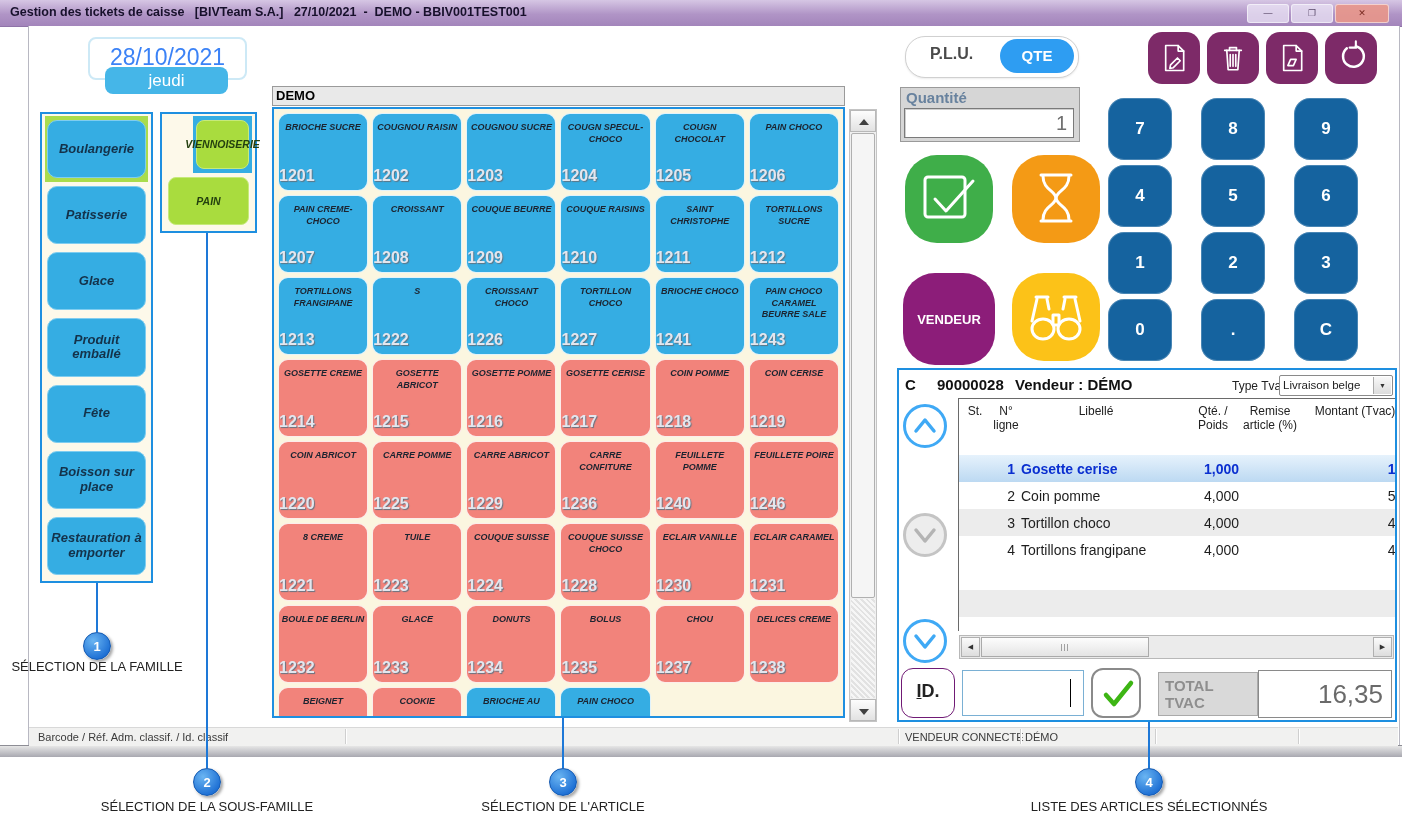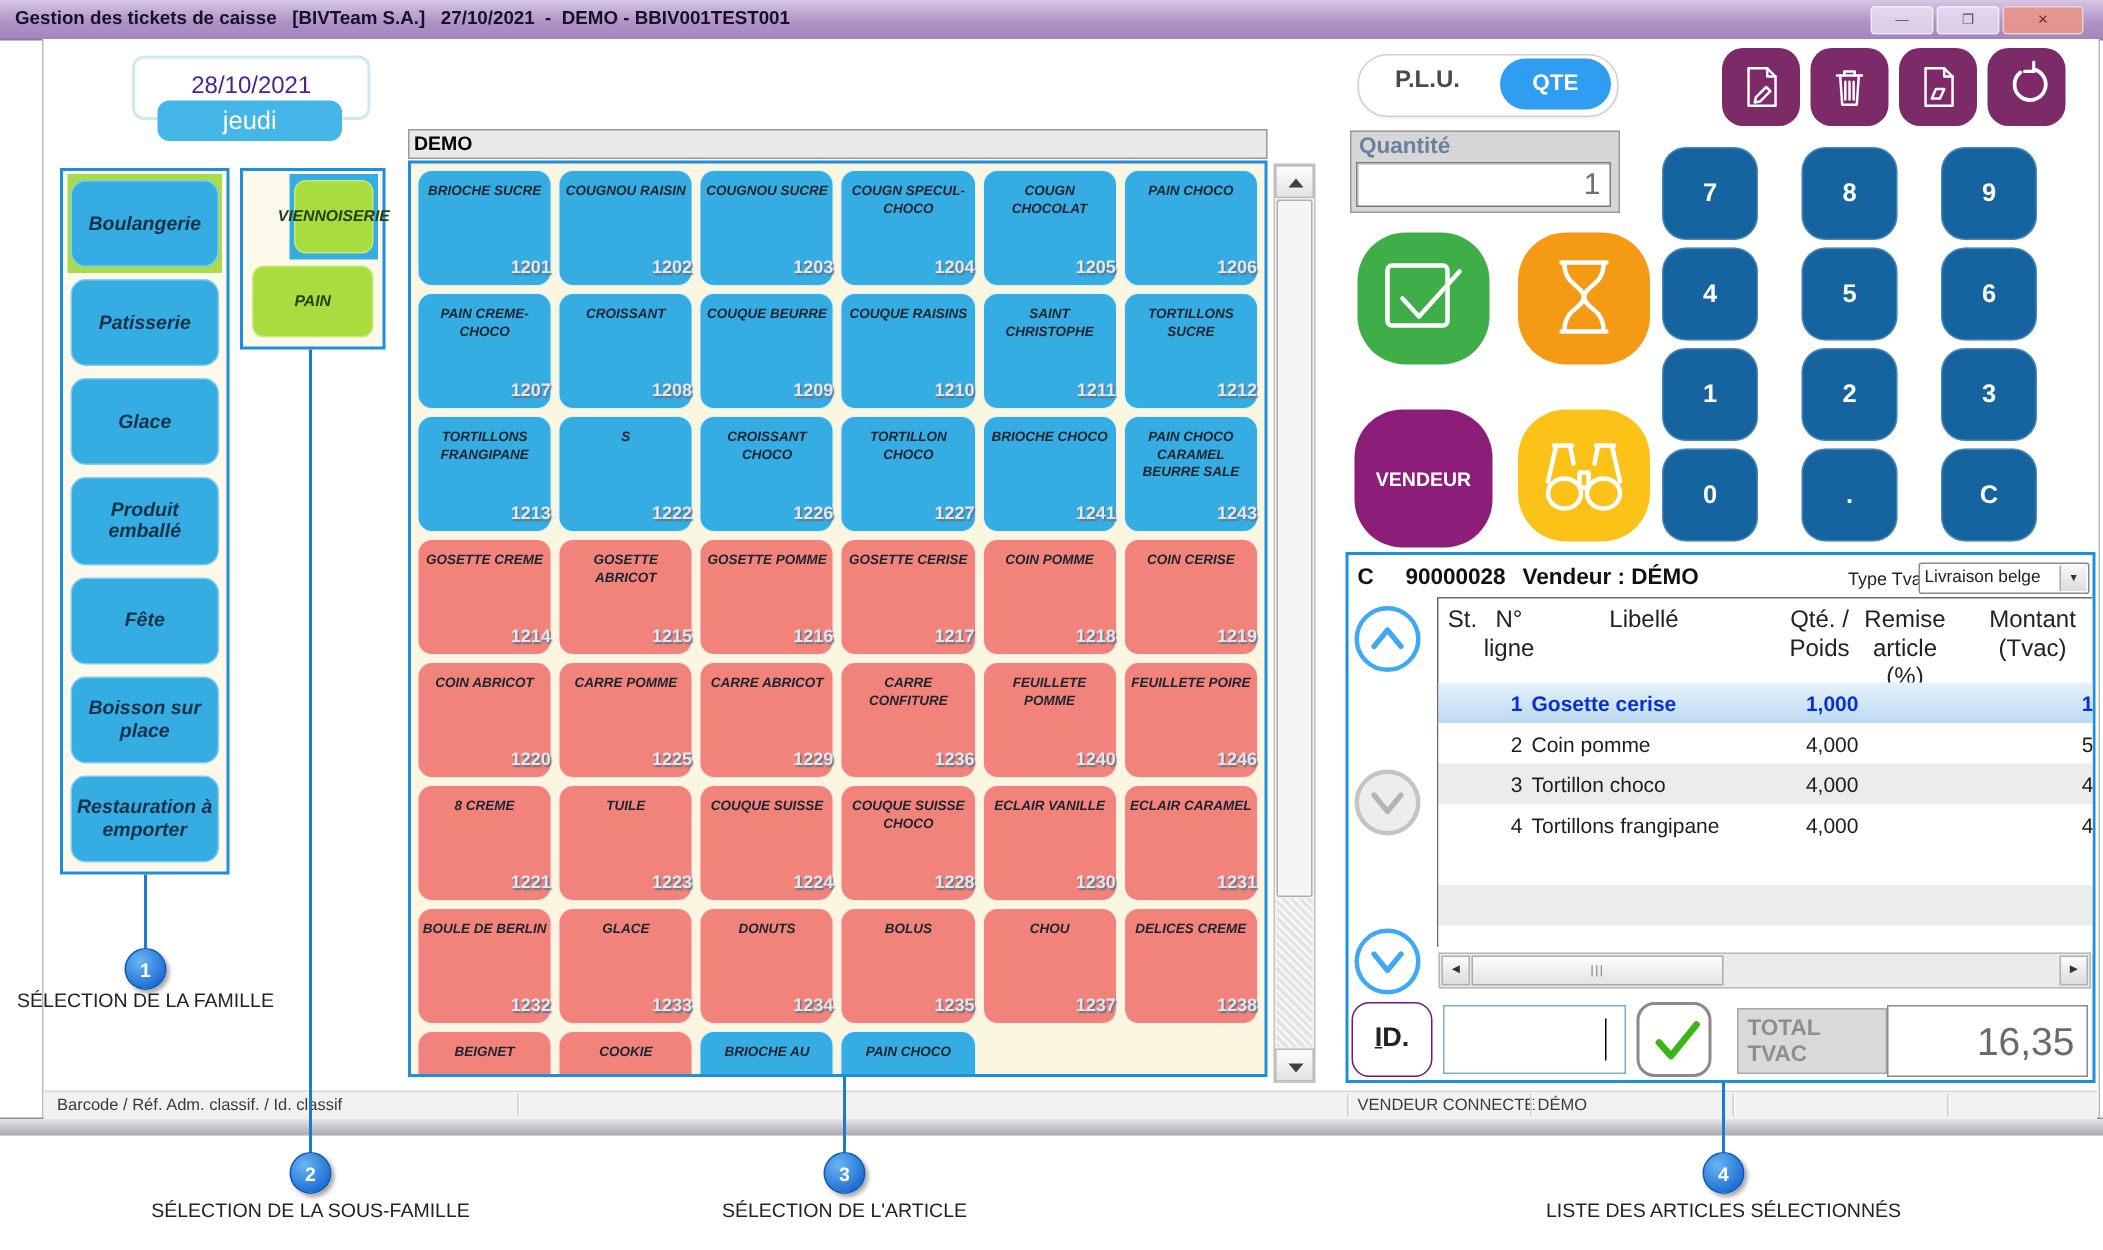--- a/index.html
+++ b/index.html
@@ -15,21 +15,21 @@
     color:#5a4a6a;border:1px solid rgba(255,255,255,.55);background:rgba(235,228,245,.75);}
   #btnMin{left:1247px;width:40px;}
   #btnMax{left:1291px;width:40px;}
   #btnClose{left:1335px;width:52px;background:rgba(232,150,138,.9);color:#7a2b22;}
   #frame{left:28px;top:26px;width:1370px;height:719px;background:#fff;
     border-left:1px solid #b8b8c2;border-right:1px solid #b8b8c2;}
   #frameBottom{left:0;top:745px;width:1402px;height:11px;
     background:linear-gradient(180deg,#e6e6e6,#a8a8b0);border-top:1px solid #8d8d95;}
   
   #dateBox{left:88px;top:37px;width:155px;height:39px;background:#fff;border:2px solid #cde9f6;
-    border-radius:8px;text-align:center;line-height:37px;font-size:16px;color:#4c1d95;}
+    border-radius:8px;text-align:center;line-height:37px;font-size:23px;color:#3b82f6;}
   #dayBand{left:105px;top:67px;width:123px;height:27px;background:#45b6e8;border-radius:8px;
     text-align:center;line-height:27px;font-size:17px;color:#fff;}
   
   .bluebox{border:2px solid #1e8fe0;box-sizing:border-box;background:#fdf9ea;}
   #famPanel{left:40px;top:112px;width:113px;height:471px;display:flex;flex-direction:column;padding:2px 3px;}
   .fam-wrap{flex:1;padding:4px 2px;}
   .fam-wrap.sel{background:#a9dc4d;}
   .fam-btn{height:100%;background:#35ade3;border:1px solid #7fcdf0;border-radius:10px;box-sizing:border-box;
     display:flex;align-items:center;justify-content:center;text-align:center;
     font-size:13px;font-weight:bold;font-style:italic;color:#14324a;line-height:1.12;padding:0 2px;}
@@ -43,21 +43,21 @@
   #demoHeader{left:272px;top:86px;width:573px;height:20px;background:#e9e9e9;border:1px solid #9a9a9a;
     box-sizing:border-box;font-size:13px;font-weight:bold;color:#000;line-height:18px;padding-left:3px;}
   #grid{left:272px;top:107px;width:573px;height:611px;border:2px solid #1e8fe0;box-sizing:border-box;
     background:#fbf6e0;overflow:hidden;display:grid;grid-template-columns:repeat(6,1fr);
     grid-auto-rows:78px;gap:4px;padding:4px;}
   .cell{position:relative;border-radius:10px;border:1px solid rgba(255,255,255,.85);}
   .cell.blue{background:#35ade3;}
   .cell.red{background:#f2837b;}
   .cell-name{padding:8px 2px 0;text-align:center;font-size:9px;font-weight:bold;font-style:italic;
     color:#1c2430;line-height:1.3;}
-  .cell-code{position:absolute;bottom:5px;left:0;width:100%;text-align:right;font-size:12px;font-weight:bold;
+  .cell-code{position:absolute;bottom:5px;left:0;width:100%;text-align:left;font-size:16px;font-weight:bold;
     color:#e3e6ee;text-shadow:1px 1px 1px rgba(95,115,130,.95);}
   
   #gridScroll{left:849px;top:109px;width:28px;height:613px;background:#f0f0f0;border:1px solid #c4c4c4;box-sizing:border-box;}
   .sb-btn{position:absolute;left:0;width:26px;height:22px;background:linear-gradient(#fdfdfd,#e2e2e2);
     border:1px solid #b8b8b8;box-sizing:border-box;}
   .sb-btn .tri{position:absolute;left:8px;width:0;height:0;border-left:5px solid transparent;border-right:5px solid transparent;}
   #sbUp{top:0;} #sbUp .tri{top:8px;border-bottom:6px solid #404040;}
   #sbDown{top:589px;} #sbDown .tri{top:9px;border-top:6px solid #404040;}
   #sbThumb{position:absolute;left:1px;top:23px;width:24px;height:465px;background:#f5f5f5;
     border:1px solid #b0b0b0;border-radius:2px;box-sizing:border-box;}
@@ -96,21 +96,21 @@
   #tkType{left:6px;top:6px;font-size:15px;font-weight:bold;color:#111;}
   #tkNum{left:38px;top:6px;font-size:15px;font-weight:bold;color:#111;}
   #tkVendor{left:116px;top:6px;font-size:15px;font-weight:bold;color:#111;}
   #tvaLbl{left:333px;top:9px;font-size:12px;color:#222;}
   #tvaCombo{left:380px;top:5px;width:114px;height:21px;background:#fff;border:1px solid #8a8a8a;
     border-radius:2px;box-sizing:border-box;}
   #tvaText{position:absolute;left:3px;top:3px;width:88px;overflow:hidden;white-space:nowrap;font-size:11.5px;color:#222;}
   #tvaArrow{position:absolute;right:1px;top:1px;width:17px;height:17px;background:linear-gradient(#f8f8f8,#dcdcdc);
     border-left:1px solid #aaa;font-size:7px;line-height:17px;text-align:center;color:#333;}
   #tkTable{left:59px;top:28px;width:436px;height:231px;border:1px solid #6a6a6a;border-right:none;background:#fff;}
-  .th{position:absolute;top:5px;font-size:16px;color:#222;text-align:center;white-space:pre-line;line-height:1.2;}
+  .th{position:absolute;top:5px;font-size:12px;color:#222;text-align:center;white-space:pre-line;line-height:1.2;}
   #tkRows{position:absolute;left:0;top:56px;width:470px;}
   .trow{height:27px;display:flex;align-items:center;font-size:14px;color:#1d1d1d;}
   .trow.r1{background:#fff;} .trow.r2{background:#ececec;} .trow.r3{background:#fff;}
   .trow.sel{background:linear-gradient(#e6f2fc,#bcd9f2);color:#0a2fd0;font-weight:bold;}
   .td{display:inline-block;white-space:nowrap;}
   .td.c0{width:20px;margin-left:4px;}
   .td.c1{width:32px;text-align:right;margin-right:6px;}
   .td.c2{width:158px;}
   .td.c3{width:60px;text-align:right;}
   .td.c4{width:60px;}

